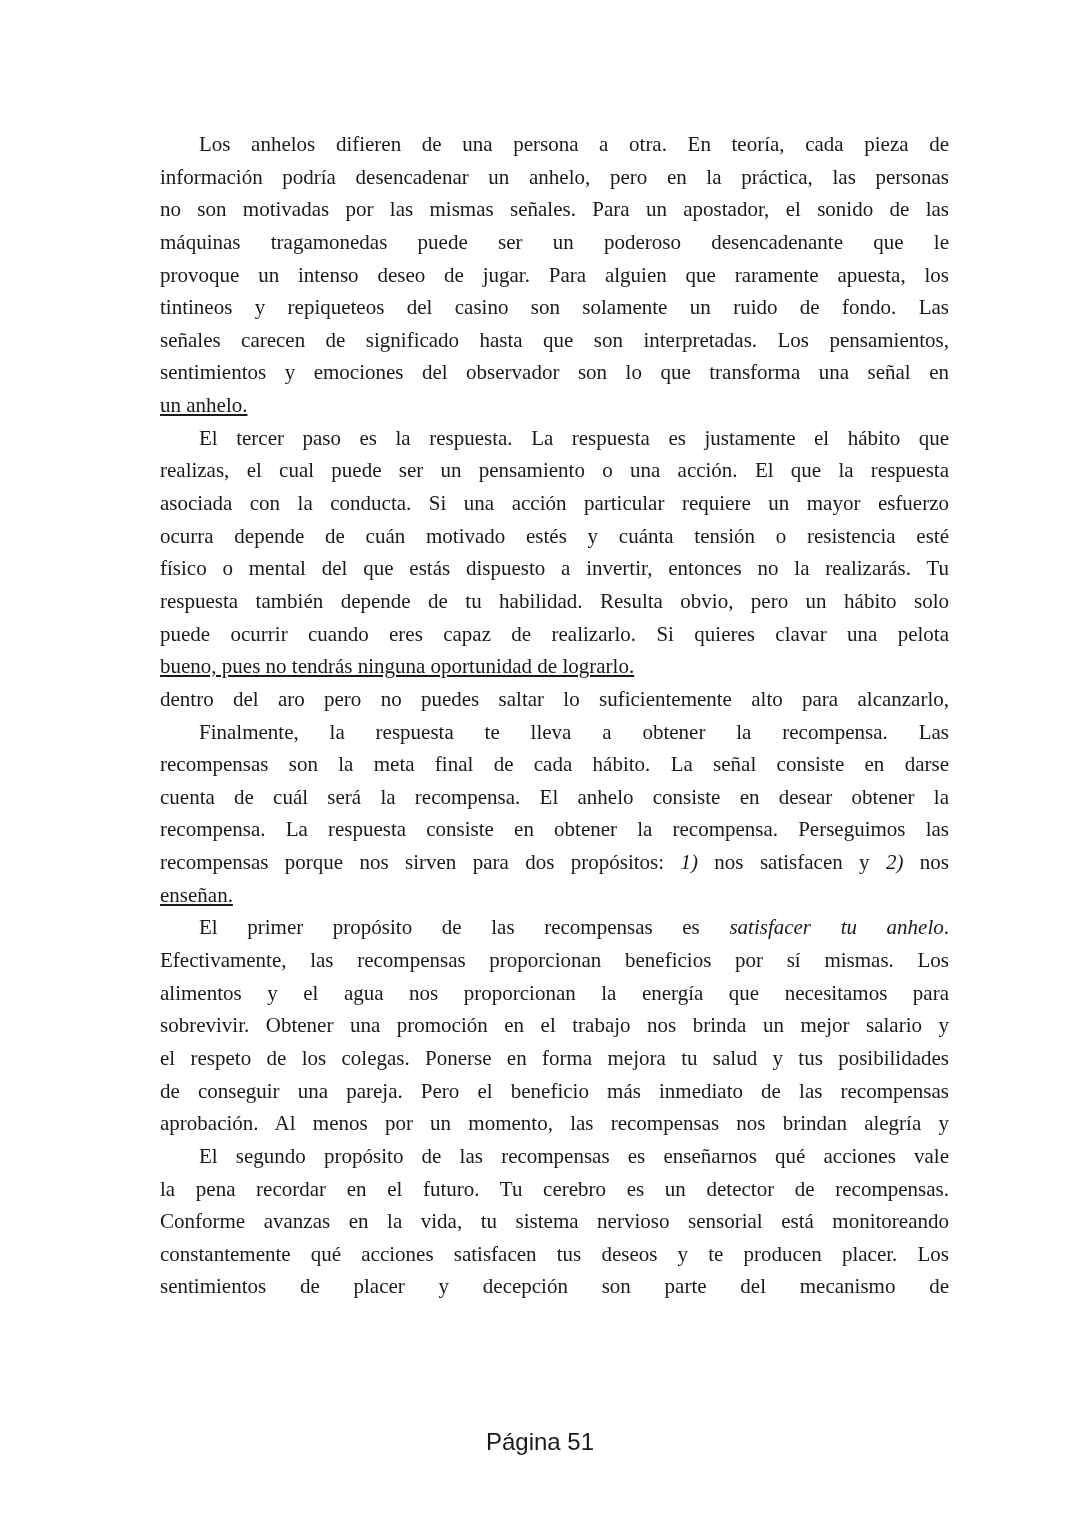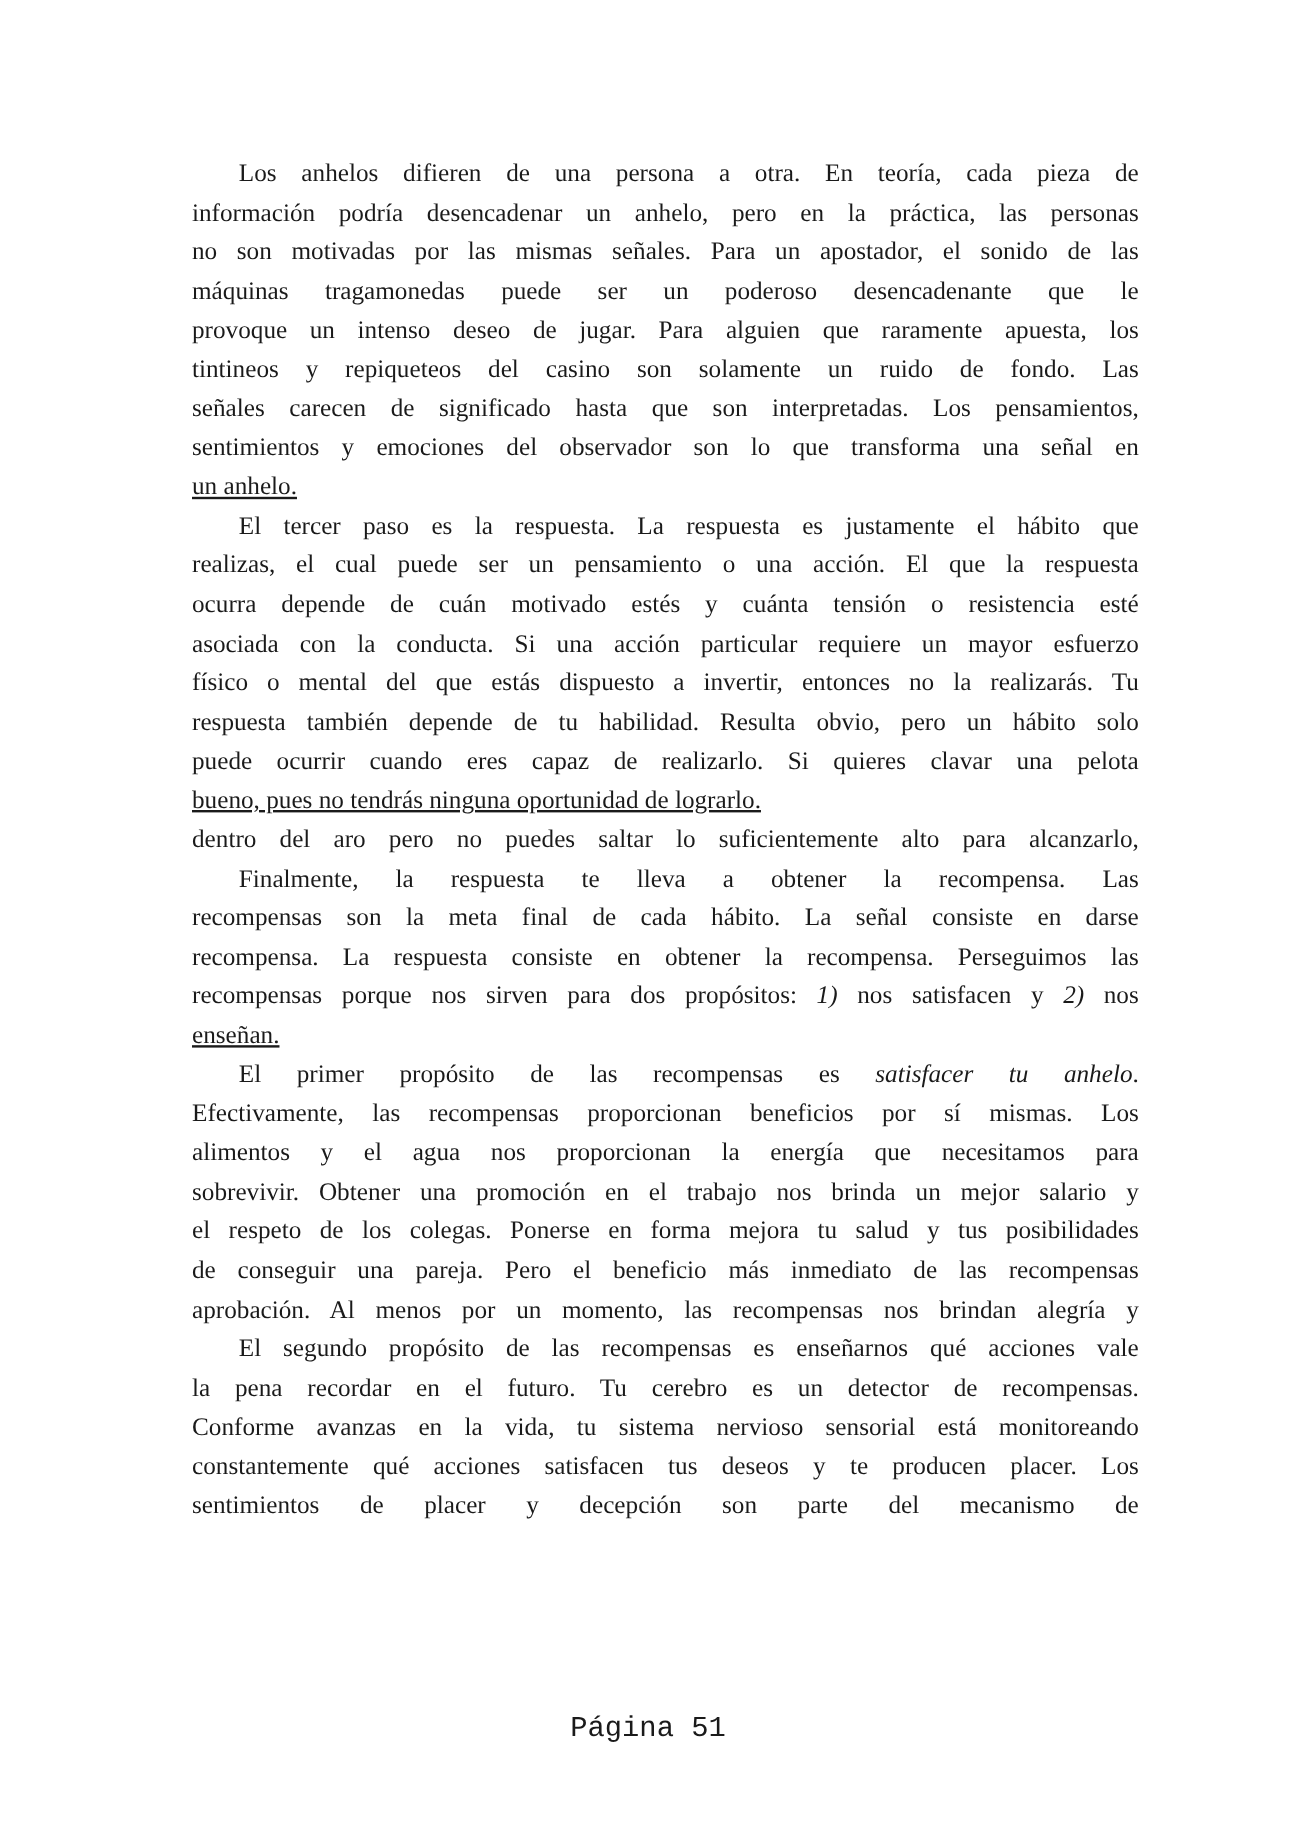--- a/index.html
+++ b/index.html
@@ -43,21 +43,21 @@
       font-style: italic;
     }
     .footer {
       position: absolute;
       left: 0;
       width: 1080px;
       top: 1426px;
       text-align: center;
       font-size: 24px;
       line-height: 32px;
-      font-family: Liberation Mono, monospace;
+      font-family: Liberation Sans, sans-serif;
       color: #1a1a1a;
     }
   </style>
 </head>
 <body>
 
 <div class="page-body">
 
   <div>
     <span class="line first">Los anhelos difieren de una persona a otra. En teoría, cada pieza de</span>
@@ -67,32 +67,33 @@
     <span class="line">provoque un intenso deseo de jugar. Para alguien que raramente apuesta, los</span>
     <span class="line">tintineos y repiqueteos del casino son solamente un ruido de fondo. Las</span>
     <span class="line">señales carecen de significado hasta que son interpretadas. Los pensamientos,</span>
     <span class="line">sentimientos y emociones del observador son lo que transforma una señal en</span>
     <span class="line last">un anhelo.</span>
   </div>
 
   <div>
     <span class="line first">El tercer paso es la respuesta. La respuesta es justamente el hábito que</span>
     <span class="line">realizas, el cual puede ser un pensamiento o una acción. El que la respuesta</span>
+    <span class="line">asociada con la conducta. Si una acción particular requiere un mayor esfuerzo</span>
     <span class="line">ocurra depende de cuán motivado estés y cuánta tensión o resistencia esté</span>
-    <span class="line">asociada con la conducta. Si una acción particular requiere un mayor esfuerzo</span>
     <span class="line">físico o mental del que estás dispuesto a invertir, entonces no la realizarás. Tu</span>
     <span class="line">respuesta también depende de tu habilidad. Resulta obvio, pero un hábito solo</span>
     <span class="line">puede ocurrir cuando eres capaz de realizarlo. Si quieres clavar una pelota</span>
     <span class="line last">bueno, pues no tendrás ninguna oportunidad de lograrlo.</span>
     <span class="line">dentro del aro pero no puedes saltar lo suficientemente alto para alcanzarlo,</span>
   </div>
 
   <div>
     <span class="line first">Finalmente, la respuesta te lleva a obtener la recompensa. Las</span>
     <span class="line">recompensas son la meta final de cada hábito. La señal consiste en darse</span>
+    <span class="line">cuenta de cuál será la recompensa. El anhelo consiste en desear obtener la</span>
     <span class="line">recompensa. La respuesta consiste en obtener la recompensa. Perseguimos las</span>
     <span class="line"><span>recompensas porque nos sirven para dos propósitos: </span><i>1)</i><span> nos satisfacen y </span><i>2)</i><span> nos</span></span>
     <span class="line last">enseñan.</span>
   </div>
 
   <div>
     <span class="line first"><span>El primer propósito de las recompensas es </span><i>satisfacer tu anhelo</i><span>.</span></span>
     <span class="line">Efectivamente, las recompensas proporcionan beneficios por sí mismas. Los</span>
     <span class="line">alimentos y el agua nos proporcionan la energía que necesitamos para</span>
     <span class="line">sobrevivir. Obtener una promoción en el trabajo nos brinda un mejor salario y</span>

